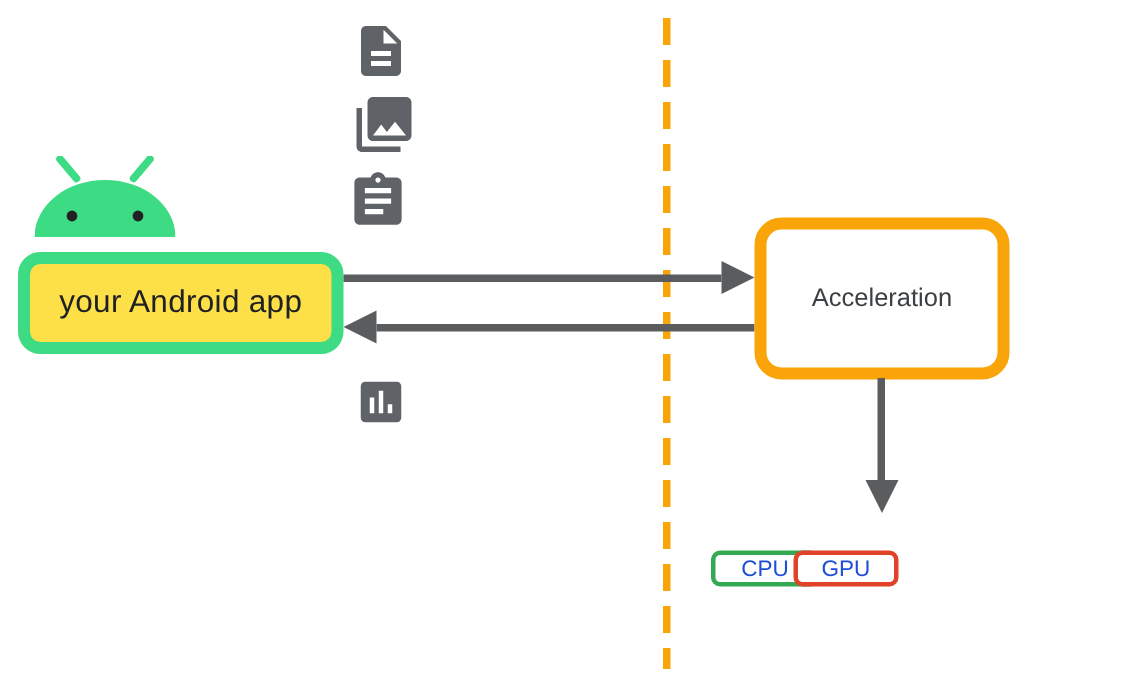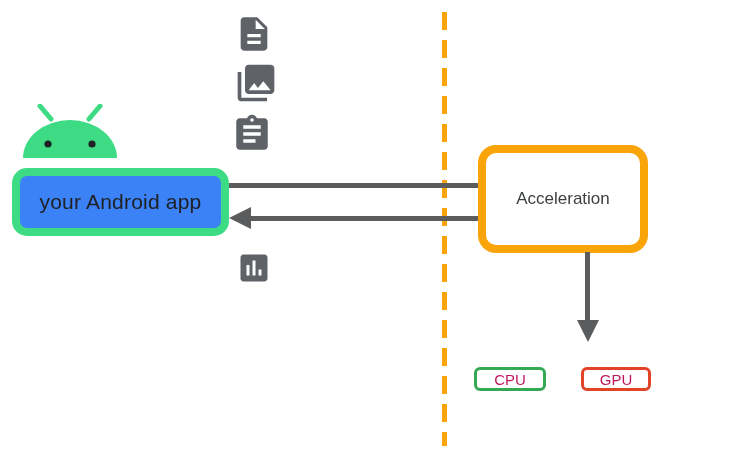--- a/index.html
+++ b/index.html
@@ -5,38 +5,38 @@
   html, body { margin:0; padding:0; background:#FFFFFF; }
   .canvas {
     position:relative; width:750px; height:458px; background:#FFFFFF;
     font-family:"Liberation Sans", sans-serif; overflow:hidden;
   }
   .abs { position:absolute; }
 
   
   .app-box {
     left:12px; top:168px; width:217px; height:68px; box-sizing:border-box;
-    border:8px solid #3DDC84; border-radius:15px; background:#3b82f6;
+    border:8px solid #3DDC84; border-radius:15px; background:#fde047;
     display:flex; align-items:center; justify-content:center;
     font-size:21px; color:#202124; letter-spacing:0.2px;
   }
   .api-box {
-    left:478px; top:145px; width:170px; height:108px; box-sizing:border-box;
+    left:503px; top:145px; width:170px; height:108px; box-sizing:border-box;
     border:8px solid #F9A408; border-radius:18px; background:#FFFFFF;
     display:flex; flex-direction:column; align-items:center; justify-content:center;
     font-size:17px; color:#3C4043; line-height:1.4; text-align:center;
   }
   .chip {
     top:367px; height:24px; box-sizing:border-box; background:#FFFFFF;
     border:3px solid; border-radius:6px;
     display:flex; align-items:center; justify-content:center;
-    font-size:15px; color:#be185d;
+    font-size:15px; color:#1d4ed8;
   }
   .chip-cpu { left:474px; width:72px; border-color:#34A853; }
-  .chip-gpu { left:581px; width:70px; border-color:#E04327;align-items:flex-end; }
+  .chip-gpu { left:529px; width:70px; border-color:#E04327;align-items:flex-end; }
 
   
   .divider {
     left:442px; top:12px; width:5px; height:434px;
     background:repeating-linear-gradient(180deg, #F9A408 0 18px, transparent 18px 28px);
   }
 
   
   .hline { height:5px; background:#5A5C5E; }
   .line-to-api { left:229px; top:183px; width:252px; }

